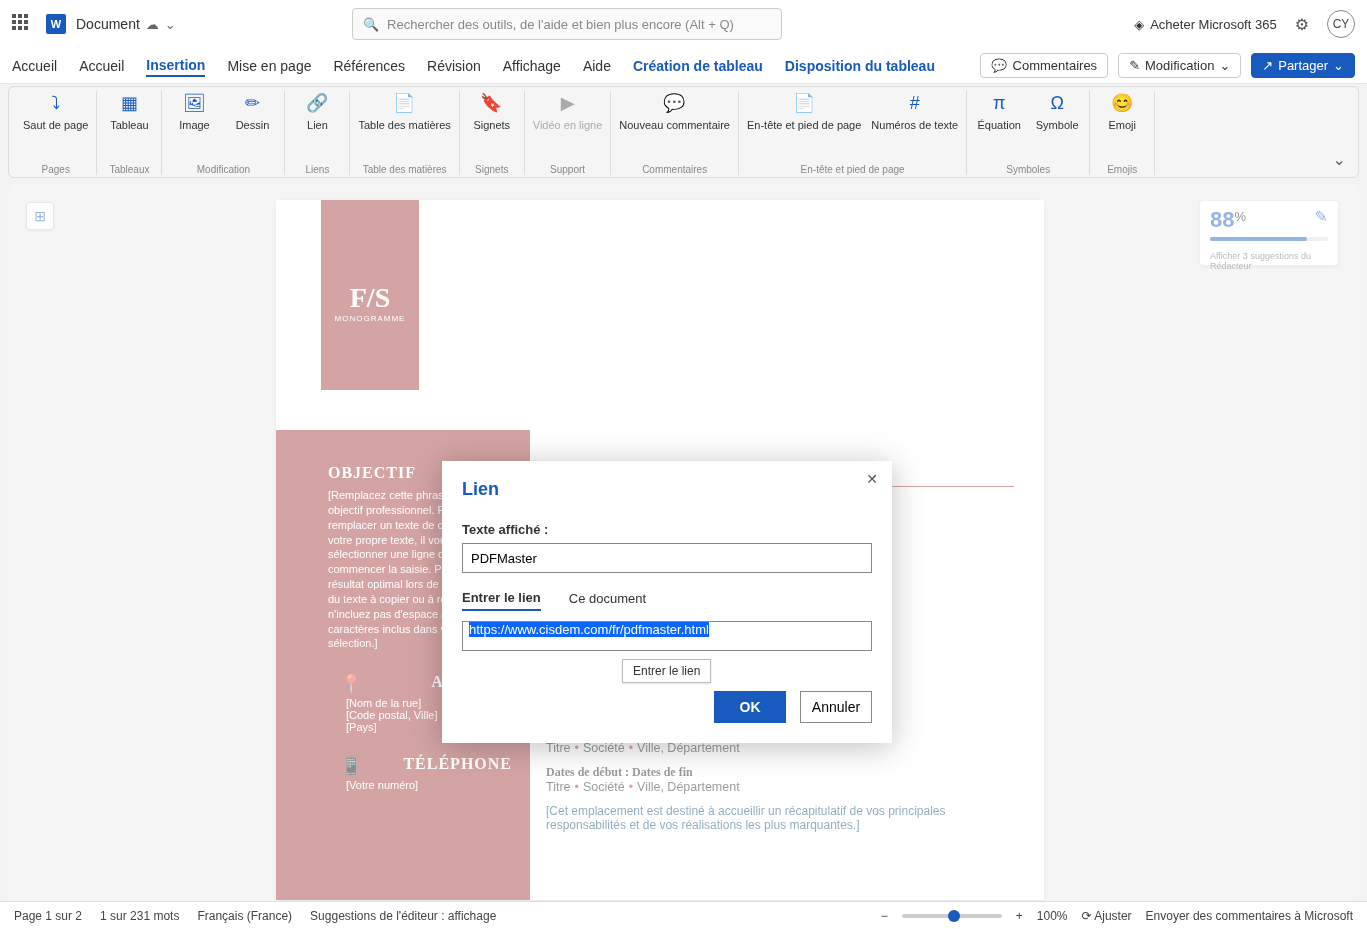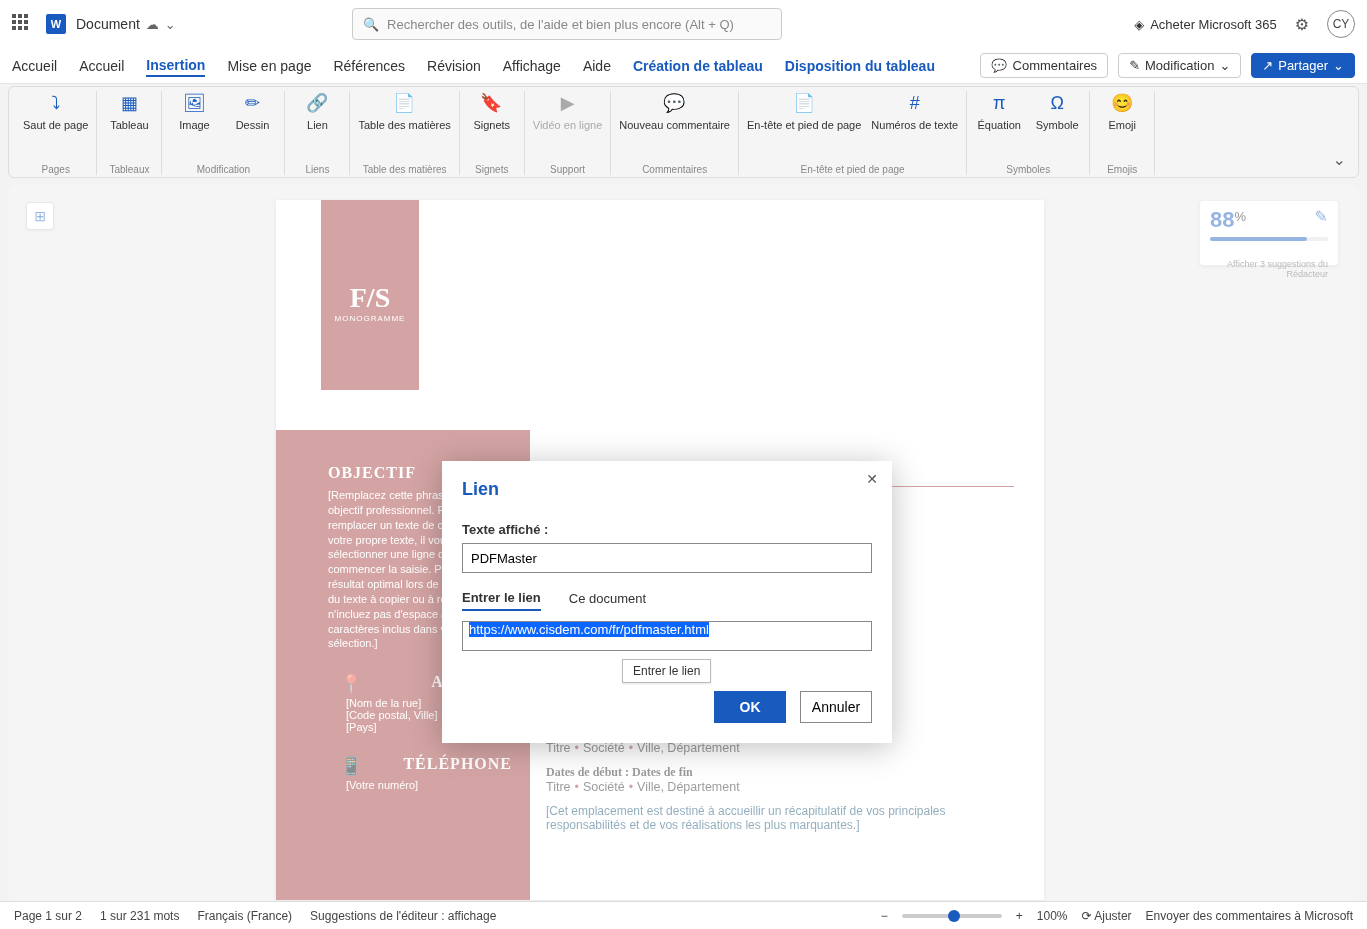--- a/index.html
+++ b/index.html
@@ -59,21 +59,21 @@
 .resume-entry .line2 span.dot { color:#a03535; margin:0 4px;}
 .body-text { font-size:12px; color:#0c4a6e; margin-top:8px;}
 
 
 .editor-card { position:absolute; top:16px; right:20px; width:140px; height:66px; background:#fff; border:1px solid #ddd; border-radius:4px; padding:6px 10px; box-shadow:0 1px 3px rgba(0,0,0,.1);}
 .editor-card .score { color:#185ABD; font-size:22px; font-weight:bold; display:inline-block;}
 .editor-card .pct { font-size:13px; vertical-align: super;}
 .editor-card .pen { float:right; color:#185ABD; font-size:16px;}
 .editor-card .bar { height:4px; background:#ddd; margin-top:4px; border-radius:2px; position:relative;}
 .editor-card .bar::before { content:""; position:absolute; left:0; top:0; height:100%; width:82%; background:#185ABD; border-radius:2px;}
-.editor-card .small { font-size:9px; color:#666; margin-top:19px; line-height:1.1;text-align:right;}
+.editor-card .small { font-size:9px; color:#666; margin-top:11px; line-height:1.1;}
 
 
 .overlay { position:absolute; inset:0; background:rgba(255,255,255,0.55); }
 .dialog { position:absolute; top:277px; left:434px; width:450px; background:#fff; box-shadow:0 4px 30px rgba(0,0,0,.25); padding:18px 20px 20px 20px; }
 .dialog h2 { color:#185ABD; font-size:18px; font-weight:600; margin-bottom:22px;}
 .dialog .close { position:absolute; top:10px; right:14px; font-size:14px; color:#555; cursor:pointer;}
 .dlabel { font-size:13px; font-weight:600; color:#333; margin-bottom:6px;}
 .dinput { width:100%; border:1px solid #888; height:30px; padding:0 8px; font-size:13px; margin-bottom:18px; outline:none;}
 .dtabs { display:flex; gap:28px; margin-bottom:10px; font-size:13px;}
 .dtab { color:#333; padding-bottom:4px; cursor:pointer;}

